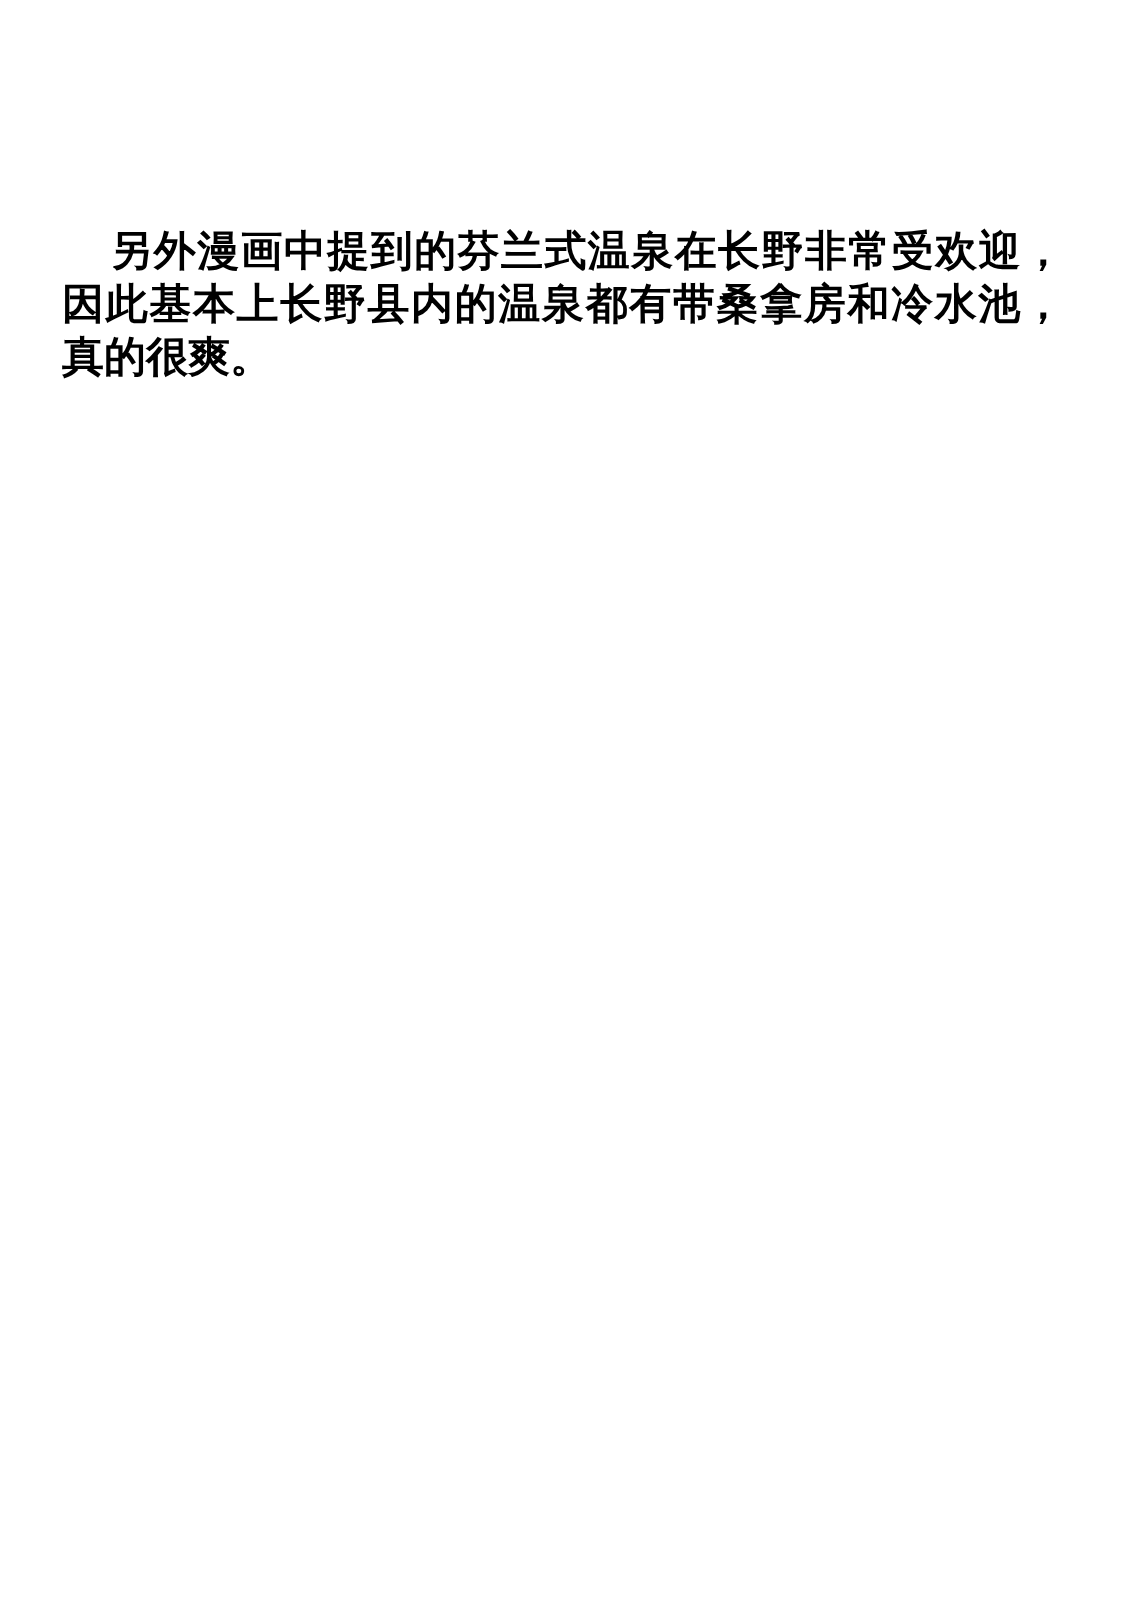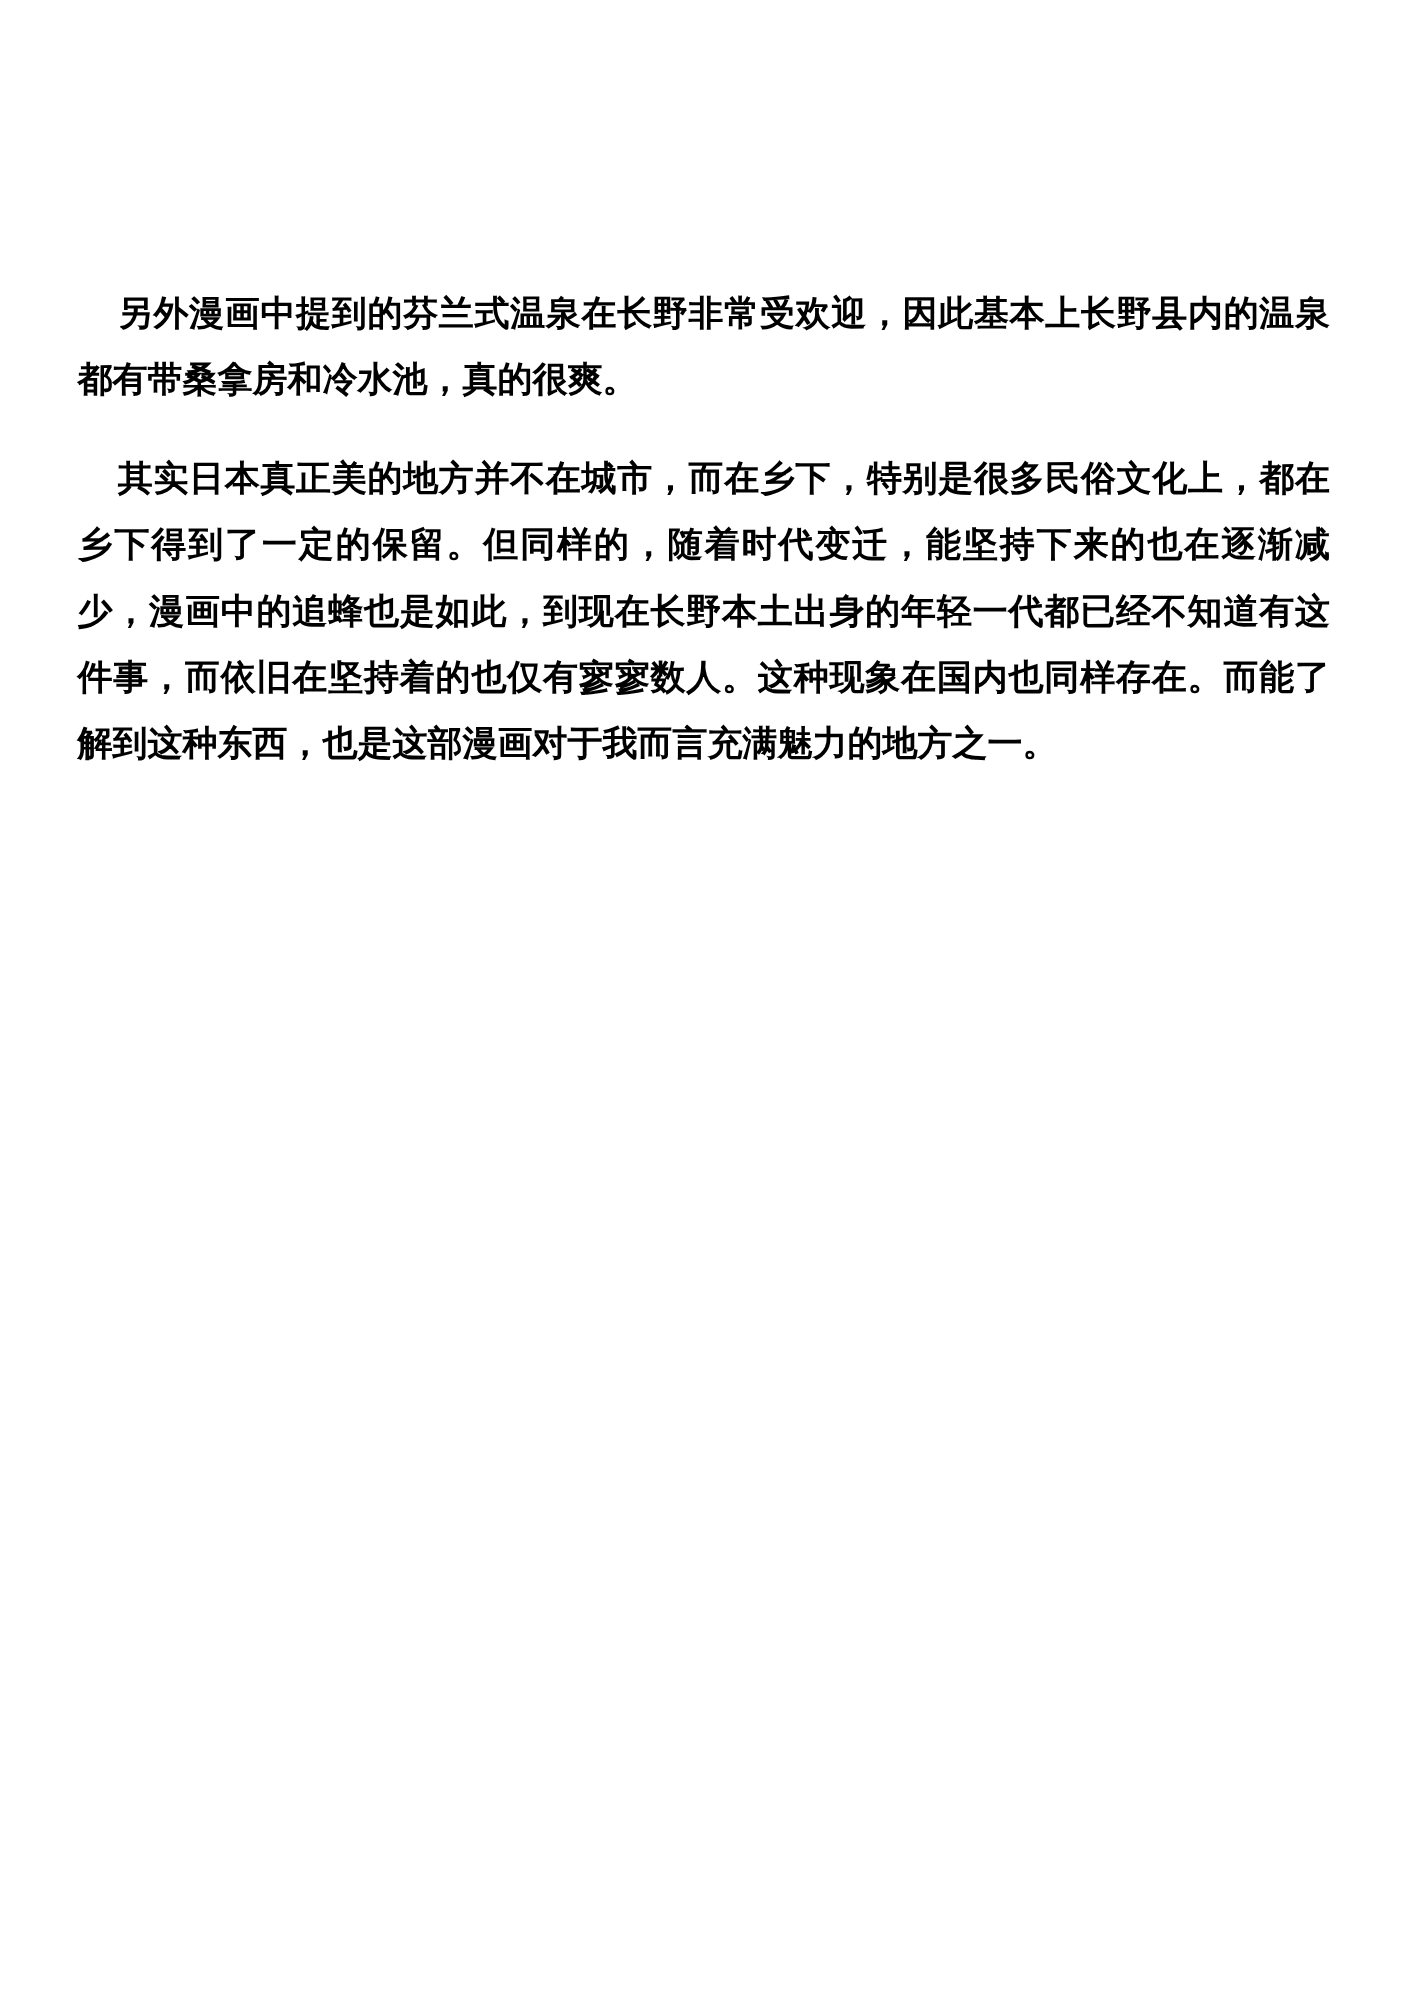--- a/index.html
+++ b/index.html
@@ -17,31 +17,30 @@
   }
   .content {
     position: absolute;
     left: 62px;
     top: 224px;
     width: 1002px;
     color: #000000;
   }
   .content p {
     margin: 0 0 26px 0;
-    font-size: 28px;
+    font-size: 42px;
     line-height: 53px;
     font-weight: bold;
     text-indent: 1.15em;
     text-align: justify;
     letter-spacing: 0;
     word-break: break-all;
     overflow-wrap: anywhere;
   }
 </style>
 </head>
 <body>
 
 <div class="page">
   <div class="content">
     <p>另外漫画中提到的芬兰式温泉在长野非常受欢迎，因此基本上长野县内的温泉都有带桑拿房和冷水池，真的很爽。</p>
-    <p>其实日本真正美的地方并不在城市，而在乡下，特别是很多民俗文化上，都在乡下得到了一定的保留。但同样的，随着时代变迁，能坚持下来的也在逐渐减少，漫画中的追蜂也是如此，到现在长野本土出身的年轻一代都已经不知道有这件事，而依旧在坚持着的也仅有寥寥数人。这种现象在国内也同样存在。而能了解到这种东西，也是这部漫画对于我而言充满魅力的地方之一。</p>
   </div>
 </div>
 
 </body></html>

